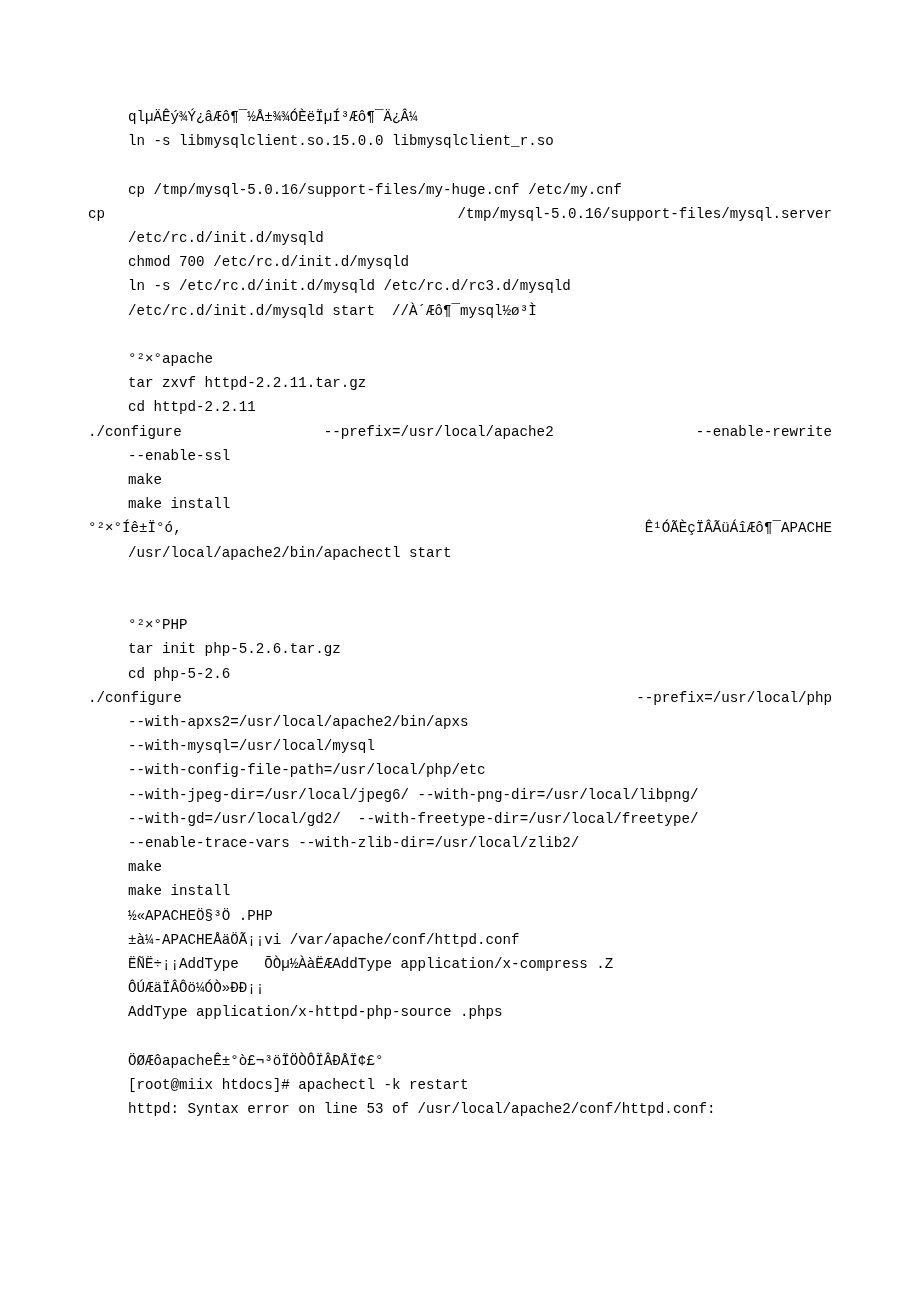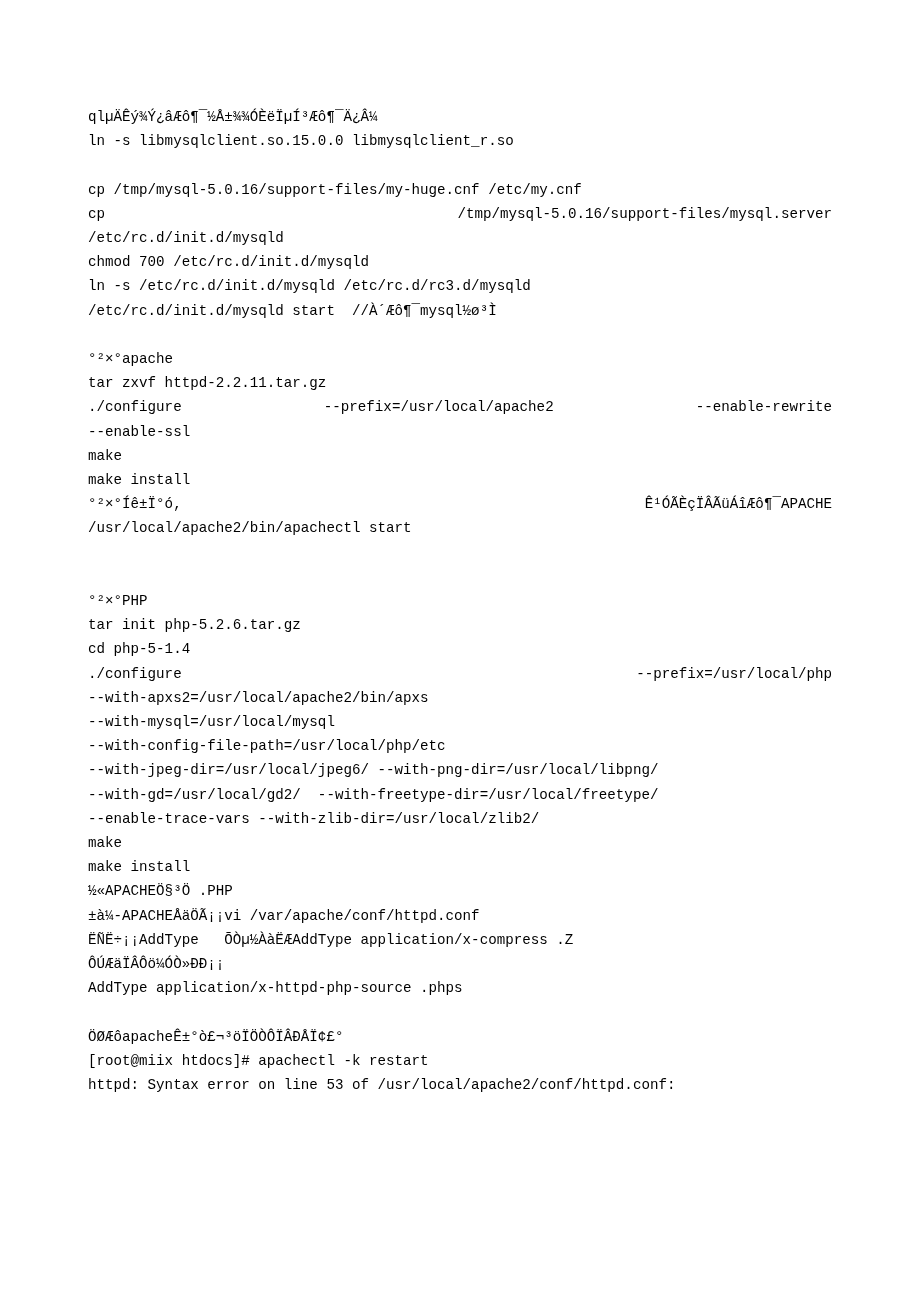--- a/index.html
+++ b/index.html
@@ -6,21 +6,21 @@
     background: #ffffff;
     margin: 0;
     padding: 105px 88px 100px 88px;
     font-family: "Courier New", Courier, monospace;
     font-size: 14.2px;
     line-height: 24.2px;
     color: #000;
     width: 920px;
     box-sizing: border-box;
   }
-  .line { white-space: pre-wrap; }
+  .line { white-space: pre-wrap; margin-left: 40px; }
   .just {
     display: flex;
     justify-content: space-between;
     white-space: pre;
     align-items: flex-end;
   }
   .just > span { white-space: pre; }
   .blank { height: 24.2px; }
 </style>
 </head>
@@ -32,31 +32,32 @@
     <div class="blank"></div>
     <div class="line">cp /tmp/mysql-5.0.16/support-files/my-huge.cnf /etc/my.cnf</div>
     <div class="just"><span>cp</span><span>/tmp/mysql-5.0.16/support-files/mysql.server</span></div>
     <div class="line">/etc/rc.d/init.d/mysqld</div>
     <div class="line">chmod 700 /etc/rc.d/init.d/mysqld</div>
     <div class="line">ln -s /etc/rc.d/init.d/mysqld /etc/rc.d/rc3.d/mysqld</div>
     <div class="line">/etc/rc.d/init.d/mysqld start  //À´Æô¶¯mysql½ø³Ì</div>
     <div class="blank"></div>
     <div class="line">°²×°apache</div>
     <div class="line">tar zxvf httpd-2.2.11.tar.gz</div>
+    <div class="line">cd httpd-2.2.11</div>
     <div class="just"><span>./configure</span><span>--prefix=/usr/local/apache2</span><span>--enable-rewrite</span></div>
     <div class="line">--enable-ssl</div>
     <div class="line">make</div>
     <div class="line">make install</div>
     <div class="just"><span>°²×°Íê±Ï°ó,</span><span>Ê¹ÓÃÈçÏÂÃüÁîÆô¶¯APACHE</span></div>
     <div class="line">/usr/local/apache2/bin/apachectl start</div>
     <div class="blank"></div>
     <div class="blank"></div>
     <div class="line">°²×°PHP</div>
     <div class="line">tar init php-5.2.6.tar.gz</div>
-    <div class="line">cd php-5-1.4</div>
+    <div class="line">cd php-5-2.6</div>
     <div class="just"><span>./configure</span><span>--prefix=/usr/local/php</span></div>
     <div class="line">--with-apxs2=/usr/local/apache2/bin/apxs</div>
     <div class="line">--with-mysql=/usr/local/mysql</div>
     <div class="line">--with-config-file-path=/usr/local/php/etc</div>
     <div class="line">--with-jpeg-dir=/usr/local/jpeg6/ --with-png-dir=/usr/local/libpng/</div>
     <div class="line">--with-gd=/usr/local/gd2/  --with-freetype-dir=/usr/local/freetype/</div>
     <div class="line">--enable-trace-vars --with-zlib-dir=/usr/local/zlib2/</div>
     <div class="line">make</div>
     <div class="line">make install</div>
     <div class="line">½«APACHEÖ§³Ö .PHP</div>

